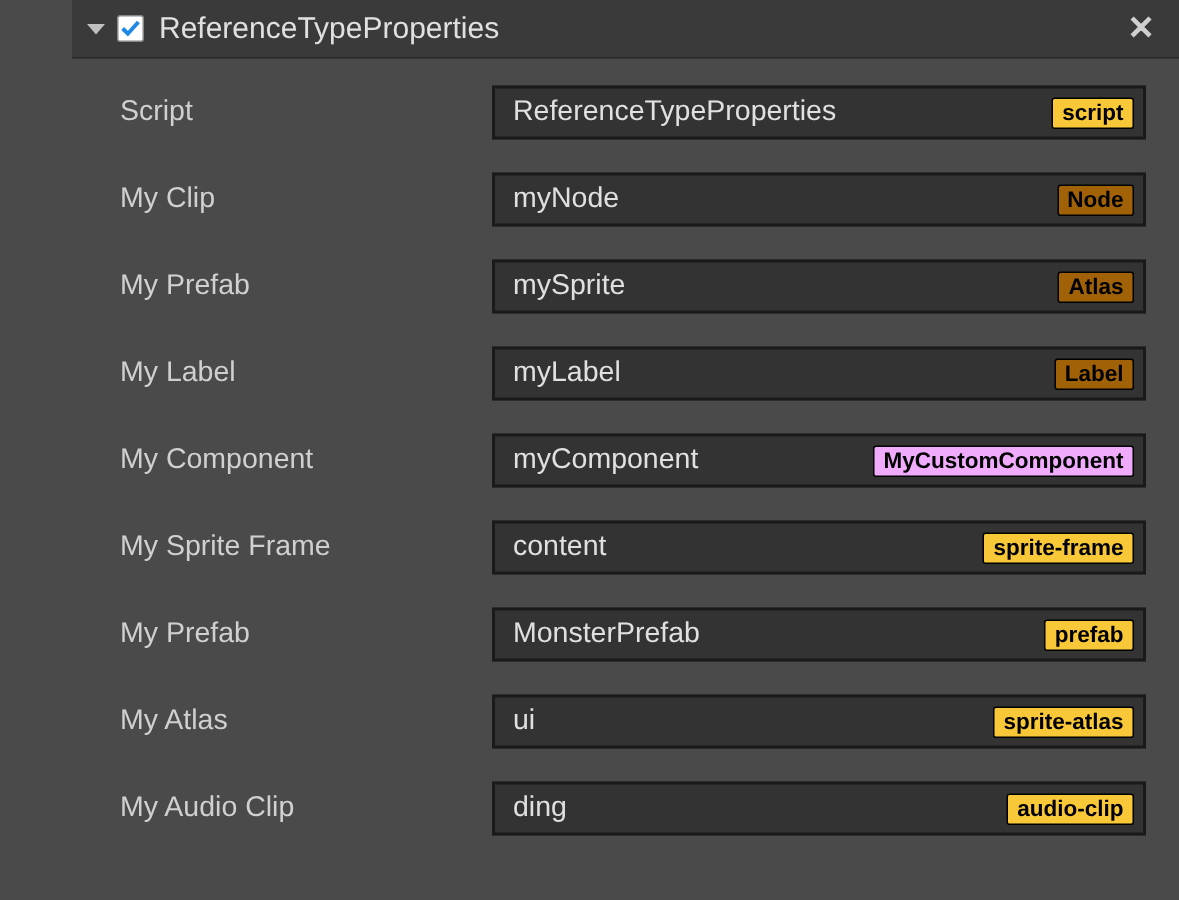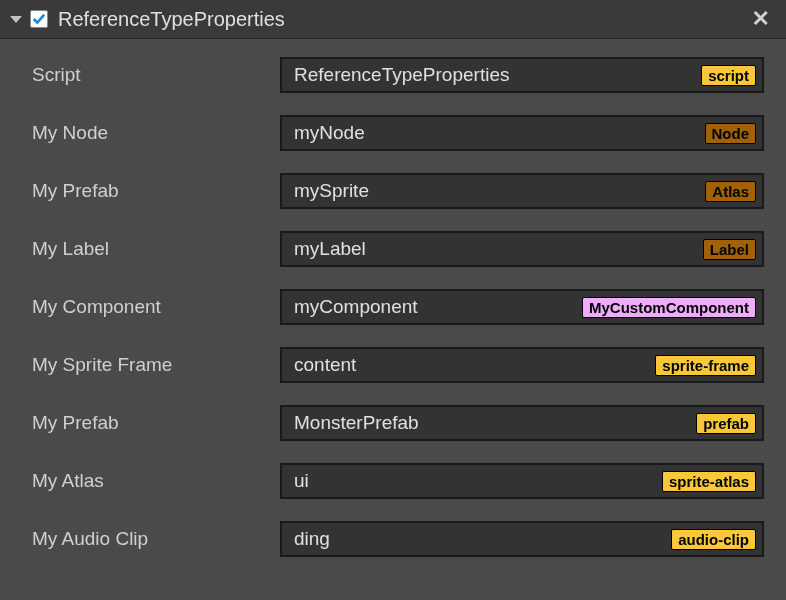--- a/index.html
+++ b/index.html
@@ -11,20 +11,21 @@
       background: #4a4a4a;
       font-family: -apple-system, BlinkMacSystemFont, "Helvetica Neue", Arial, sans-serif;
       width: 786px;
       height: 600px;
       overflow: hidden;
       color: #d0d0d0;
     }
     .panel {
       width: 100%;
       height: 100%;
+      padding-left: 48px;
     }
     .header {
       display: flex;
       align-items: center;
       background: #3a3a3a;
       padding: 6px 10px;
       border-bottom: 1px solid #2a2a2a;
     }
     .caret {
       width: 0;
@@ -133,21 +134,21 @@
 
     <div class="row">
       <div class="label">Script</div>
       <div class="field">
         <span class="field-value">ReferenceTypeProperties</span>
         <span class="badge badge-yellow">script</span>
       </div>
     </div>
 
     <div class="row">
-      <div class="label">My Node</div>
+      <div class="label">My Clip</div>
       <div class="field">
         <span class="field-value">myNode</span>
         <span class="badge badge-green-light">Node</span>
       </div>
     </div>
 
     <div class="row">
       <div class="label">My Prefab</div>
       <div class="field">
         <span class="field-value">mySprite</span>

